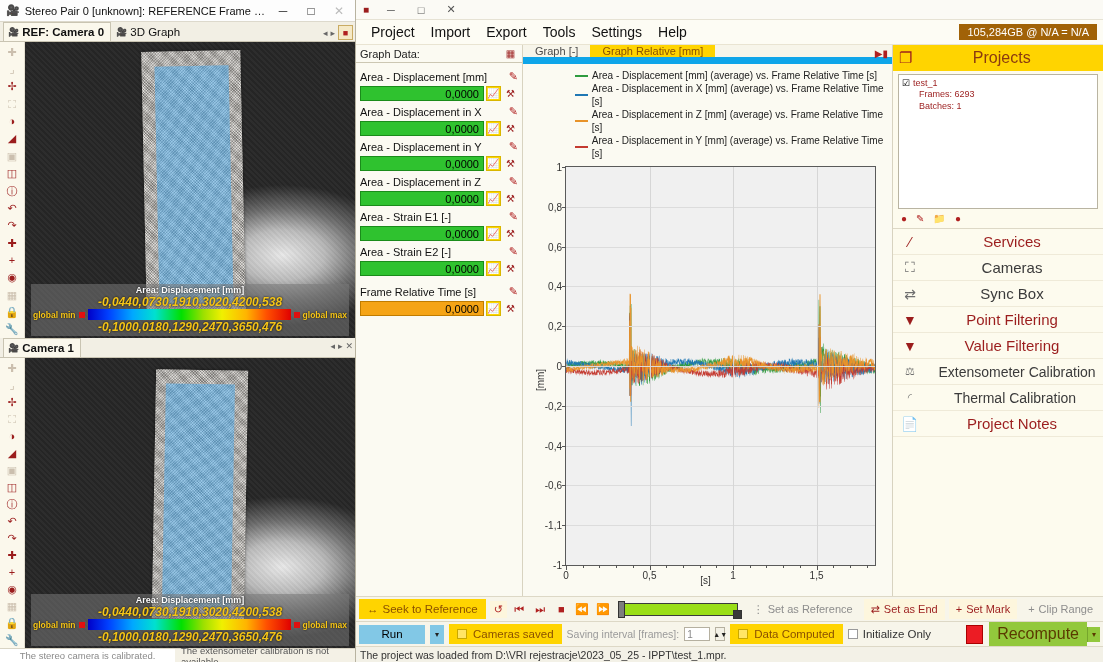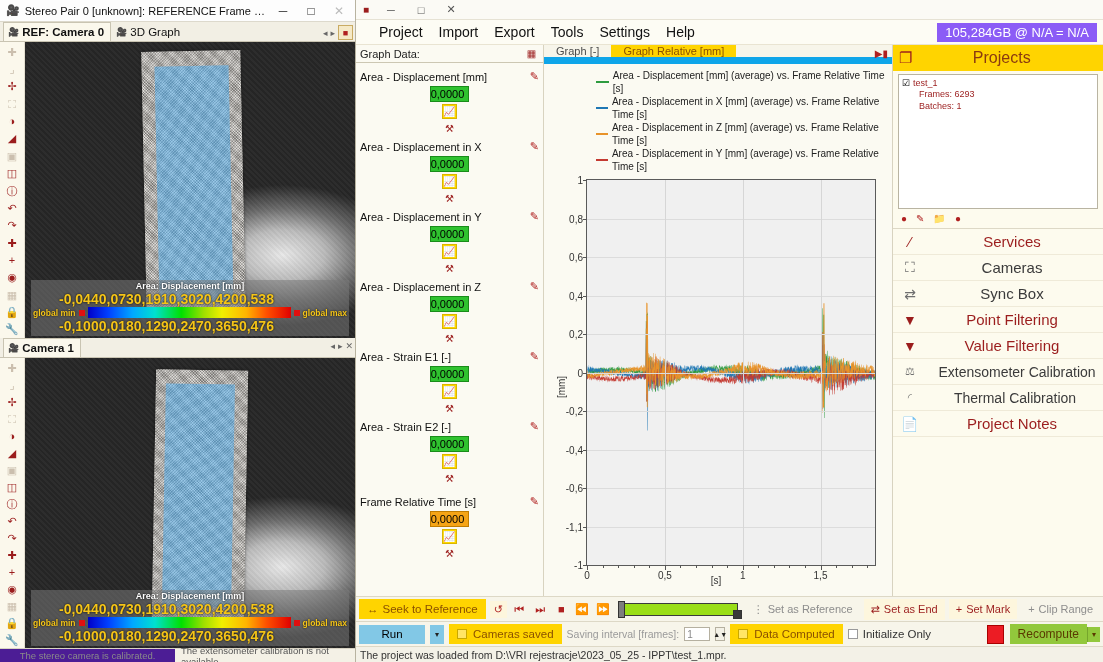--- a/index.html
+++ b/index.html
@@ -69,64 +69,64 @@
     position:absolute; background:#74b4e0;
     background-image:repeating-linear-gradient(45deg, rgba(0,0,0,.12) 0 1px, rgba(255,255,255,.16) 1px 2px),
                      repeating-linear-gradient(-45deg, rgba(0,0,0,.1) 0 1px, rgba(255,255,255,.14) 1px 2px);
   }
   .legendbox {
     position:absolute; left:6px; right:6px; bottom:2px;
     background:rgba(120,120,120,.55); padding:1px 2px 2px;
     font-size:8.5px; font-weight:bold; color:#fff;
   }
   .legendtitle { text-align:center; color:#fff; font-size:9px; text-shadow:0 0 2px #000;}
-  .lrow { display:flex; justify-content:flex-start; color:#f5c518; text-shadow:0 0 2px #000;
-          font-size:14px; padding:0 26px;}
+  .lrow { display:flex; justify-content:center; color:#f5c518; text-shadow:0 0 2px #000;
+          font-size:12px; padding:0 26px;font-style:italic;}
   .lbarline{ display:flex; align-items:center; gap:3px; }
   .lbarline .lab{ color:#f5c518; text-shadow:0 0 2px #000; font-size:8.5px; white-space:nowrap;}
   .sqred{ width:6px; height:6px; background:#e01010; }
   .cbar {
     flex:1; height:11px;
     background:linear-gradient(to right,#0000c8 0%,#0040ff 10%,#00a8ff 22%,#00e0d0 33%,
       #00e000 46%,#9ee000 57%,#f0f000 66%,#ffb400 78%,#ff5000 88%,#e00000 100%);
   }
   .statusbar {
     height:14px; display:flex; border-top:1px solid #d9d4c4; background:#f4f1e6;
     font-size:9.5px; color:#777; align-items:center;
   }
-  .statusbar .s1 { width:175px; background:#4c1d95; height:100%; display:flex; align-items:center;
+  .statusbar .s1 { width:175px; background:#ffffff; height:100%; display:flex; align-items:center;
                    justify-content:center; color:#8a8a8a; }
   .statusbar .s2 { flex:1; padding-left:6px; color:#555; }
 
   
   #main-window { position:absolute; left:356px; top:0; width:747px; height:662px;
     background:#f3f1e7; display:flex; flex-direction:column; }
   .mtitlebar { height:20px; background:#fbfaf5; display:flex; align-items:center;
                border-bottom:1px solid #e6e2d4; }
   .mtitlebar .mico { width:20px; text-align:center; color:#9b1d1d; font-size:10px;}
   .mtitlebar .mtitle { flex:1; font-size:10.5px; color:#333; }
   .mbtn { width:30px; height:19px; display:flex; align-items:center; justify-content:center;
           color:#555; font-size:11px;}
   .menubar { height:25px; background:#fdfcf4; display:flex; align-items:center;
-             padding-left:16px; gap:2px; border-bottom:1px solid #e9e4d2; }
+             padding-left:8px; gap:2px; border-bottom:1px solid #e9e4d2; }
   .menuitem { padding:2px 7px; font-size:14px; color:#111; }
-  .memcount { margin-left:auto; margin-right:6px; background:#8b5cf6; color:#fff;
-              font-size:13px; padding:2px 8px; }
+  .memcount { margin-left:auto; margin-right:6px; background:#a16207; color:#fff;
+              font-size:11px; padding:2px 8px; }
   .mbody { flex:1; display:flex; min-height:0; }
 
   
-  .gdata { width:188px; background:#fbfaf2; border-right:1px solid #d8d3c0;
+  .gdata { width:167px; background:#fbfaf2; border-right:1px solid #d8d3c0;
            display:flex; flex-direction:column; }
   .gdata-hd { display:flex; align-items:center; height:18px; padding:0 4px;
     border-bottom:1px solid #ccc7b3; font-size:11px; }
   .gdata-hd .t{flex:1;}
   .gdata-body{ padding:3px 4px 0; }
   .glabelrow{ display:flex; align-items:center; gap:12px; margin-top:4px; }
   .glabel{ flex:1; font-size:11px; color:#111; white-space:nowrap; overflow:hidden;}
-  .gvalrow{ display:flex; align-items:center; gap:2px; margin-top:3px;flex-direction:column; }
+  .gvalrow{ display:flex; align-items:center; gap:2px; margin-top:3px; }
   .gval{ flex:1; height:15px; background:#2fc22f; border:1px solid #1a8c1a;
          color:#000; font-size:11px; text-align:right; padding-right:4px; line-height:14px;}
   .gval.orange{ background:#f5a416; border-color:#c07c00; }
   .ibtn{ width:15px; height:15px; display:flex; align-items:center; justify-content:center;
          font-size:10px; color:#9b1d1d; }
   .ibtn.yellow{ background:#ffd700; border:1px solid #d9b600; }
   .pen{ color:#b02020; font-size:11px; }
 
   
   .gwrap{ flex:1; display:flex; flex-direction:column; min-width:0; background:#fbfaf2;
@@ -194,21 +194,21 @@
            justify-content:center; font-size:11.5px; color:#000;}
   .runarrow{ background:#82c8e6; width:14px; height:19px; display:flex; align-items:center;
              justify-content:center; font-size:8px; }
   .chk{ width:10px; height:10px; border:1px solid #9a9a9a; background:#fff; display:inline-block;}
   .greytext{ color:#9a9a9a; font-size:10.5px;}
   .numinput{ width:26px; height:14px; border:1px solid #b5b0a0; background:#fff;
              font-size:10px; color:#888; padding-left:2px; display:flex; align-items:center;}
   .spin{ width:10px; height:14px; border:1px solid #b5b0a0; background:#f3f1e7;
          font-size:7px; display:flex; align-items:center; justify-content:center;}
   .redsq{ width:17px; height:19px; background:#ec1c24; border:1px solid #a00;}
-  .recompute{ background:#92c83c; color:#5a3a00; font-size:12px; padding:3px 8px;}
+  .recompute{ background:#92c83c; color:#5a3a00; font-size:16px; padding:3px 8px;}
   .recomp-arrow{ background:#92c83c; color:#5a3a00; font-size:8px; padding:3px 4px;
                  border-left:1px solid #76a62c;}
   .mstatus{ height:16px; background:#f3f1e7; display:flex; align-items:center;
             padding-left:4px; font-size:10.5px; color:#333; border-top:1px solid #ddd8c6;}
 </style>
 </head>
 <body>
 
 <div id="left-window">
 

